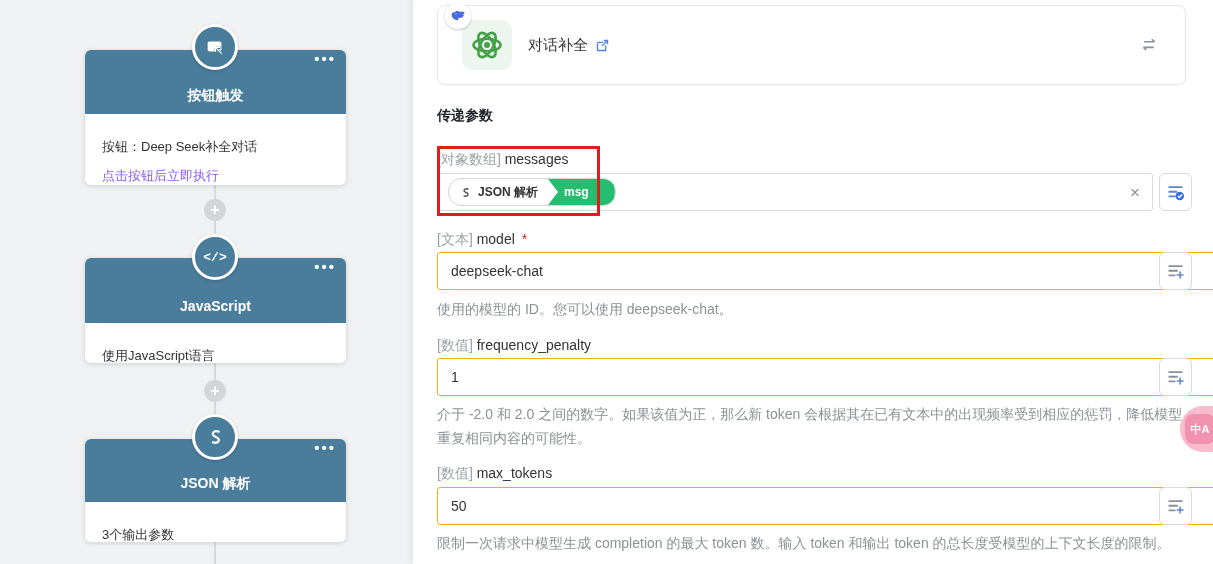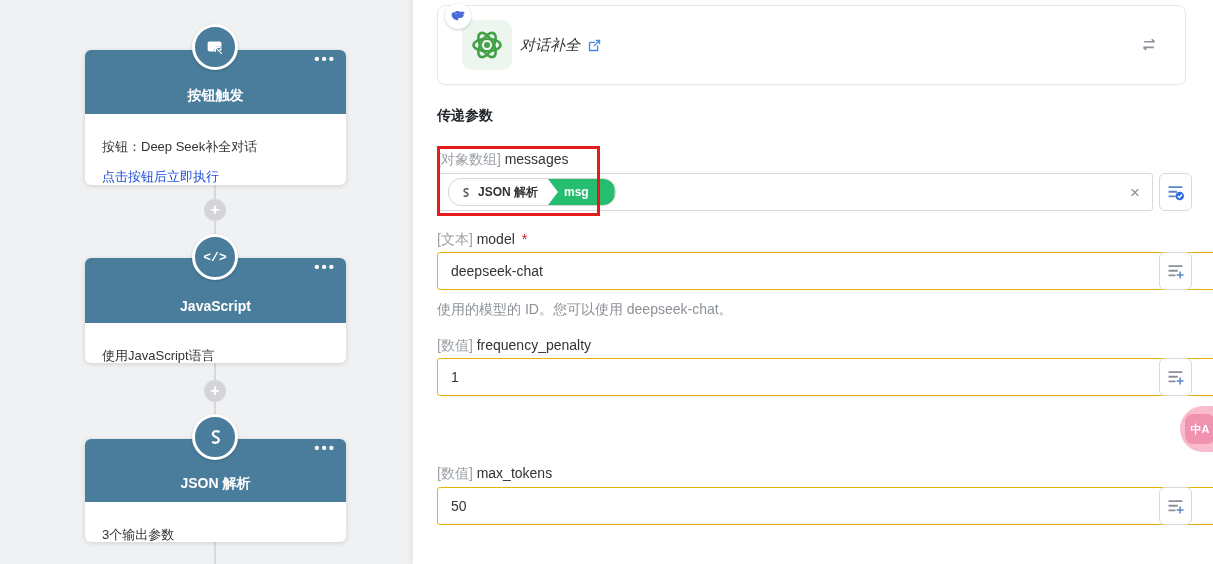--- a/index.html
+++ b/index.html
@@ -14,32 +14,32 @@
   .node{position:absolute;left:85px;width:261px;background:#fff;border-radius:6px;
     box-shadow:0 1px 5px rgba(0,0,0,.14);}
   .node-header{position:relative;background:#4a7c9b;border-radius:6px 6px 0 0;
     display:flex;align-items:flex-end;justify-content:center;color:#fff;font-weight:bold;font-size:14px;}
   .node-more{position:absolute;top:2px;right:10px;color:rgba(255,255,255,.95);font-size:15px;
     letter-spacing:2px;cursor:pointer;line-height:14px;}
   .node-icon{position:absolute;left:192px;width:40px;height:40px;border-radius:50%;background:#4a7c9b;
     border:3px solid #fff;box-shadow:0 1px 3px rgba(0,0,0,.18);display:flex;align-items:center;justify-content:center;z-index:2;}
   .node-body{padding:24px 17px 0 17px;font-size:13px;color:#333;}
   .node-body .line{margin-bottom:13px;line-height:17px;}
-  .node-body .muted{color:#1d4ed8;}
+  .node-body .muted{color:#8b5cf6;font-family:Liberation Mono, monospace;}
   .code-glyph{color:#fff;font-weight:bold;font-size:13px;font-family:"Liberation Mono","DejaVu Sans Mono",monospace;}
 
   
   .panel{position:absolute;left:413px;top:0;width:800px;height:564px;background:#fff;
     box-shadow:-3px 0 6px rgba(0,0,0,.05);}
   .app-card{position:absolute;left:24px;top:5px;width:749px;height:80px;border:1px solid #e5e7eb;
     border-radius:8px;background:#fff;box-shadow:0 1px 2px rgba(0,0,0,.03);display:flex;align-items:center;padding:0 26px 0 24px;box-sizing:border-box;}
   .app-icon{width:50px;height:50px;border-radius:10px;background:#ecf6ee;display:flex;align-items:center;justify-content:center;position:relative;}
   .whale-badge{position:absolute;left:-17px;top:-17px;width:26px;height:26px;border-radius:50%;background:#fff;
     box-shadow:0 1px 3px rgba(0,0,0,.2);display:flex;align-items:center;justify-content:center;}
-  .app-title{margin-left:8px;font-size:15px;color:#333;display:flex;align-items:center;gap:7px;font-style:italic;}
+  .app-title{margin-left:16px;font-size:15px;color:#333;display:flex;align-items:center;gap:7px;}
   .spacer{flex:1;}
 
   .section-title{position:absolute;left:24px;top:107px;font-size:14px;font-weight:bold;color:#1f2329;}
 
   .field-label{position:absolute;left:24px;font-size:14px;color:#333;}
   .type-tag{color:#9aa0a6;margin-top:40px;}
   .req-star{color:#e02020;margin-left:3px;}
   .tb{position:absolute;left:24px;width:864px;height:38px;border:1px solid #eab308;border-radius:3px;
     background:#fff;box-sizing:border-box;font-size:14px;color:#333;padding:0 30px 0 13px;outline:none;font-family:inherit;}
   .side-btn{position:absolute;left:746px;width:33px;height:38px;border:1px solid #d9d9d9;border-radius:6px;
@@ -201,31 +201,33 @@
       <span class="type-tag">[数值]</span>
       <span>frequency_penalty</span>
     </div>
     <input class="tb" style="top: 358px;" value="1">
     <button class="side-btn" style="top:358px;">
       <svg width="19" height="17" viewBox="0 0 24 22">
         <path d="M3 4 H21 M3 10 H15 M3 16 H12" stroke="#8a9099" stroke-width="2.4" fill="none"></path>
         <path d="M18 11 V20 M13.5 15.5 H22.5" stroke="#5b87c7" stroke-width="2" fill="none"></path>
       </svg>
     </button>
+    <div class="help" style="top:402px;">介于 -2.0 和 2.0 之间的数字。如果该值为正，那么新 token 会根据其在已有文本中的出现频率受到相应的惩罚，降低模型重复相同内容的可能性。</div>
 
     <div class="field-label" style="top:465px;">
       <span class="type-tag">[数值]</span>
       <span>max_tokens</span>
     </div>
     <input class="tb" style="top: 487px;" value="50">
     <button class="side-btn" style="top:487px;">
       <svg width="19" height="17" viewBox="0 0 24 22">
         <path d="M3 4 H21 M3 10 H15 M3 16 H12" stroke="#8a9099" stroke-width="2.4" fill="none"></path>
         <path d="M18 11 V20 M13.5 15.5 H22.5" stroke="#5b87c7" stroke-width="2" fill="none"></path>
       </svg>
     </button>
+    <div class="help" style="top:531px;">限制一次请求中模型生成 completion 的最大 token 数。输入 token 和输出 token 的总长度受模型的上下文长度的限制。</div>
   </div>
 
   <div class="translate-fab">
     <div class="translate-inner">中A</div>
   </div>
 
 </div>
 
 </body></html>

